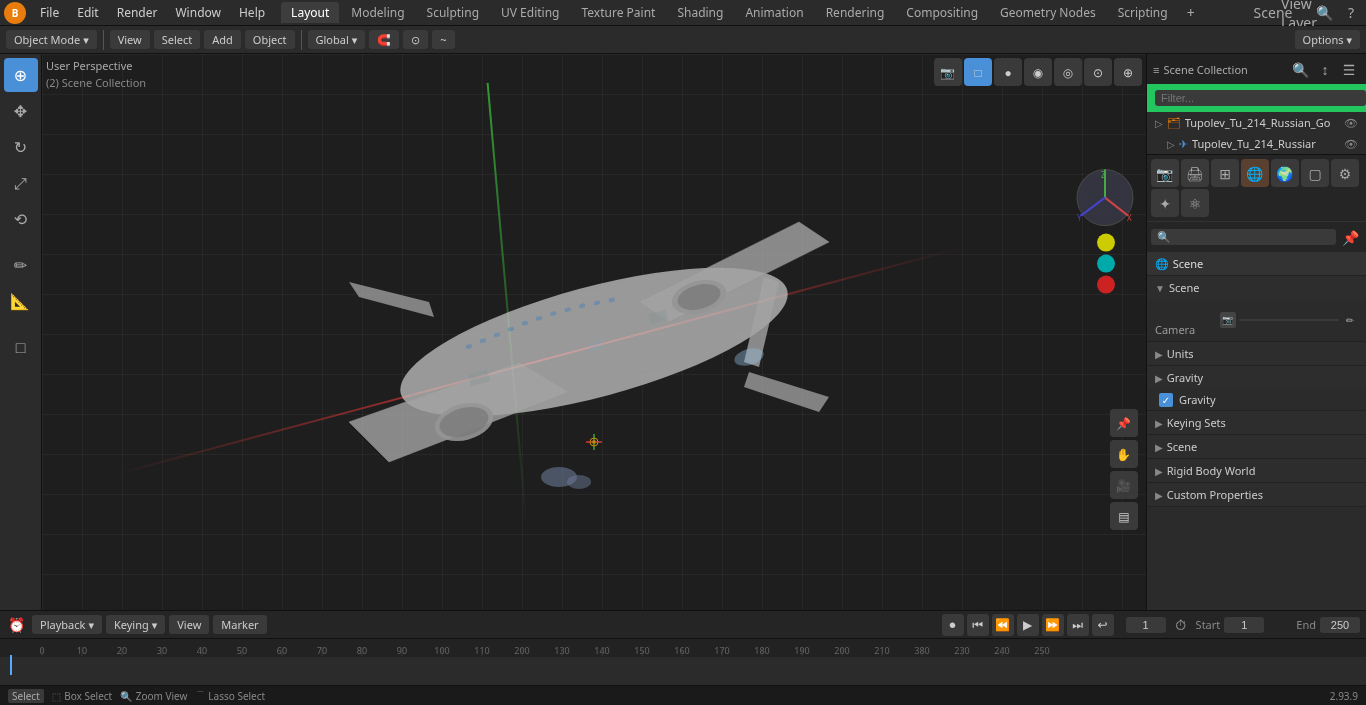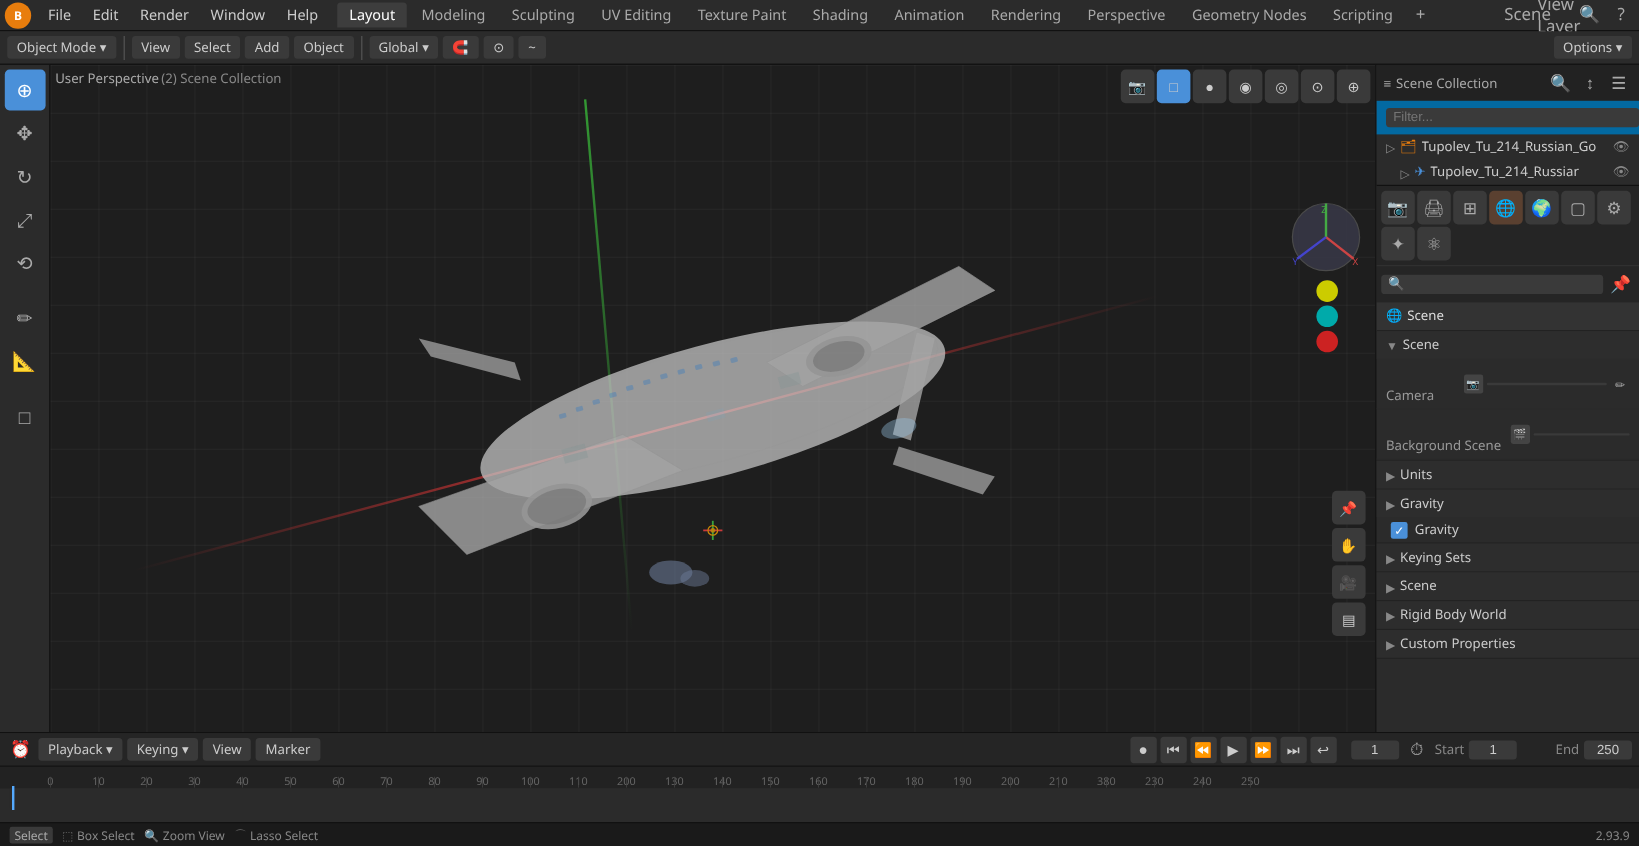--- a/index.html
+++ b/index.html
@@ -450,21 +450,21 @@
       left: 4px;
       right: 4px;
       display: flex;
       justify-content: space-between;
       align-items: flex-start;
       z-index: 10;
       pointer-events: none;
     }
     .vp-info {
       display: flex;
-      flex-direction: row;
+      flex-direction: column;
       gap: 2px;
     }
     .vp-title { font-size: 11px; color: #aaa; }
     .vp-subtitle { font-size: 11px; color: #888; }
 
     
     .color-orbs {
       position: absolute;
       right: 8px;
       top: 50%;
@@ -508,21 +508,21 @@
 
   <div class="workspace-tabs">
     <div class="workspace-tab active">Layout</div>
     <div class="workspace-tab">Modeling</div>
     <div class="workspace-tab">Sculpting</div>
     <div class="workspace-tab">UV Editing</div>
     <div class="workspace-tab">Texture Paint</div>
     <div class="workspace-tab">Shading</div>
     <div class="workspace-tab">Animation</div>
     <div class="workspace-tab">Rendering</div>
-    <div class="workspace-tab">Perspective</div>
+    <div class="workspace-tab">Compositing</div>
     <div class="workspace-tab">Geometry Nodes</div>
     <div class="workspace-tab">Scripting</div>
     <div class="icon-btn">+</div>
   </div>
 
   <div class="top-right">
     <div class="icon-btn">
       <span>Scene</span>
     </div>
     <div class="icon-btn">
@@ -691,21 +691,21 @@
         <span>≡</span>
         <span>Scene Collection</span>
       </div>
       <div style="display:flex; gap:2px;">
         <div class="icon-btn">🔍</div>
         <div class="icon-btn">↕</div>
         <div class="icon-btn">☰</div>
       </div>
     </div>
 
-    <div style="padding: 3px 4px; background:#0369a1;">
+    <div style="padding: 3px 4px; background:#22c55e;">
       <input class="outliner-search" placeholder="Filter..." style="">
     </div>
 
     <div class="outliner-item">
       <span class="tree-arrow">▷</span>
       <span style="font-size:11px; color:#e87d0d;">🗂</span>
       <span style="font-size:11px; color:#ccc; overflow:hidden; white-space:nowrap;">Tupolev_Tu_214_Russian_Go</span>
       <span style="margin-left:auto; color:#888; font-size:11px;">👁</span>
     </div>
     <div class="outliner-item" style="padding-left:20px;">
@@ -747,27 +747,20 @@
 
       <div class="prop-row">
         <span class="prop-label">Camera</span>
         <div class="prop-icon-value">
           <div class="mini-icon">📷</div>
           <div class="prop-value" style="min-width:100px;"></div>
           <div class="icon-btn" style="width:16px; height:16px; font-size:10px;">✏</div>
         </div>
       </div>
 
-      <div class="prop-row">
-        <span class="prop-label">Background Scene</span>
-        <div class="prop-icon-value">
-          <div class="mini-icon">🎬</div>
-          <div class="prop-value" style="min-width:80px;"></div>
-        </div>
-      </div>
 
     </div>
 
     <div class="collapsible-section">
       <div class="section-title">
         <span class="arrow">▶</span>
         <span>Units</span>
       </div>
     </div>
 

